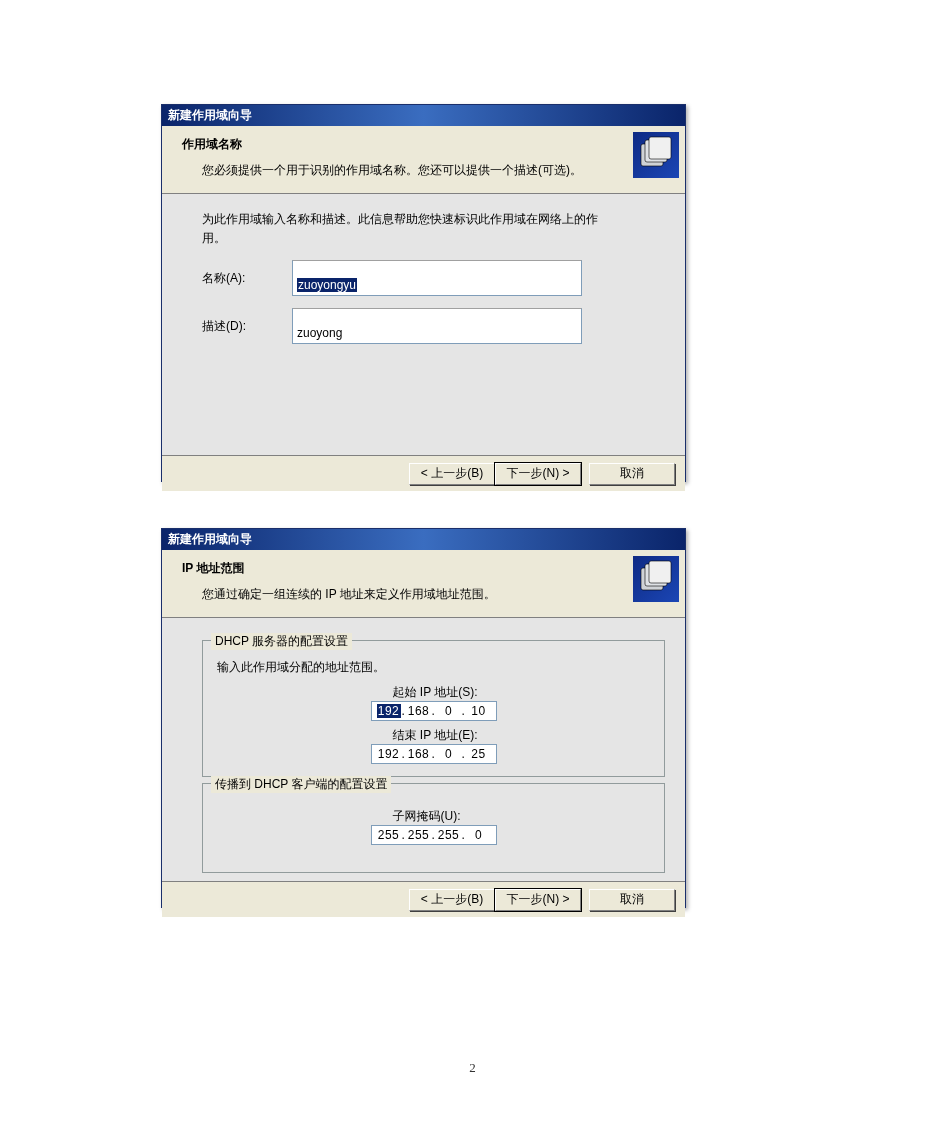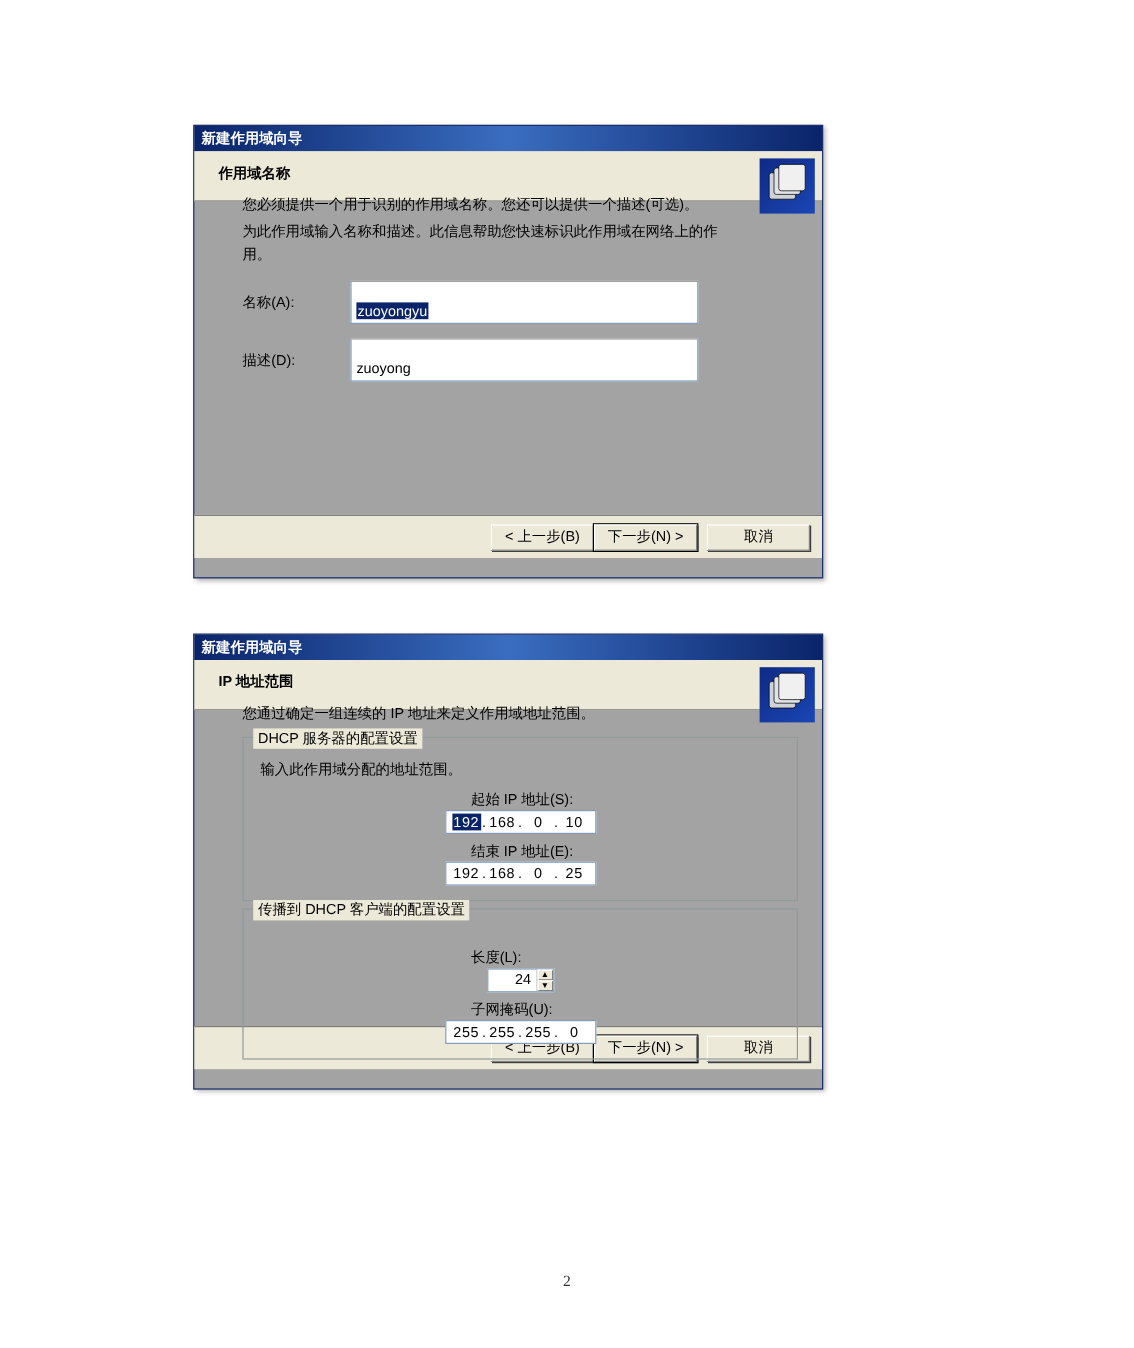--- a/index.html
+++ b/index.html
@@ -10,37 +10,37 @@
       font-family: "Microsoft YaHei", "SimSun", Tahoma, Arial, sans-serif;
       font-size: 12px;
       color: #000;
       position: relative;
     }
     .dialog {
       position: absolute;
       left: 161px;
       width: 525px;
       border: 1px solid #1a2f6b;
-      background: #a3a3a3;
+      background: #e5e5e5;
       box-shadow: 2px 2px 4px rgba(0,0,0,0.3);
     }
     .dialog.d1 { top: 104px; height: 378px; }
     .dialog.d2 { top: 528px; height: 380px; }
     .titlebar {
       height: 21px;
       background: linear-gradient(to right, #0a246a, #3a6dc0 50%, #0a246a);
       color: #ffffff;
       font-weight: bold;
       display: flex;
       align-items: center;
       padding: 0 6px;
     }
     .header-band {
       position: relative;
-      height: 42px;
+      height: 68px;
       background: #ece9d8;
       border-bottom: 1px solid #808080;
     }
     .header-title {
       position: absolute;
       left: 20px;
       top: 10px;
       font-weight: bold;
     }
     .header-sub {
@@ -258,30 +258,20 @@
             <span class="dot">.</span>
           <span class="oct">0</span>
             <span class="dot">.</span>
           <span class="oct">25</span>
         </span>
       </div>
     </div>
 
     <div class="groupbox" style="min-height:90px">
       <span class="legend">传播到 DHCP 客户端的配置设置</span>
-      <div class="ip-row" style="margin-top:14px">
-        <span class="lbl">长度(L):</span>
-        <span class="spinbox">
-          <span class="val">24</span>
-          <span class="spins">
-            <div>▲</div>
-            <div>▼</div>
-          </span>
-        </span>
-      </div>
       <div class="ip-row">
         <span class="lbl">子网掩码(U):</span>
         <span class="ipbox">
           <span class="oct">255</span>
             <span class="dot">.</span>
           <span class="oct">255</span>
             <span class="dot">.</span>
           <span class="oct">255</span>
             <span class="dot">.</span>
           <span class="oct">0</span>

